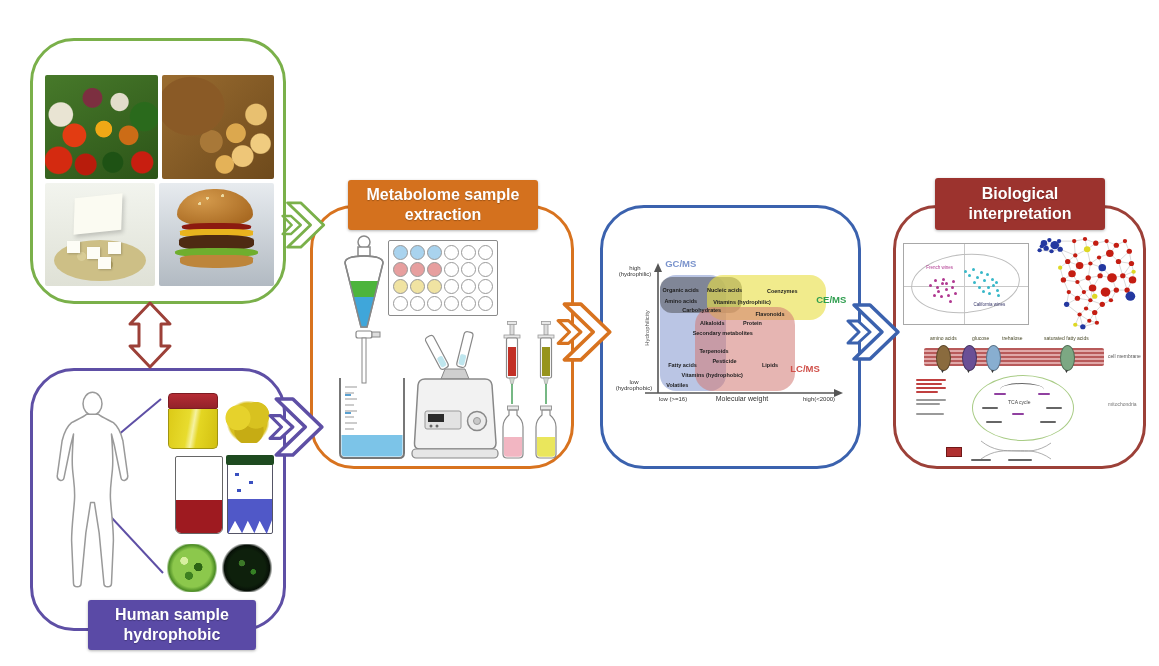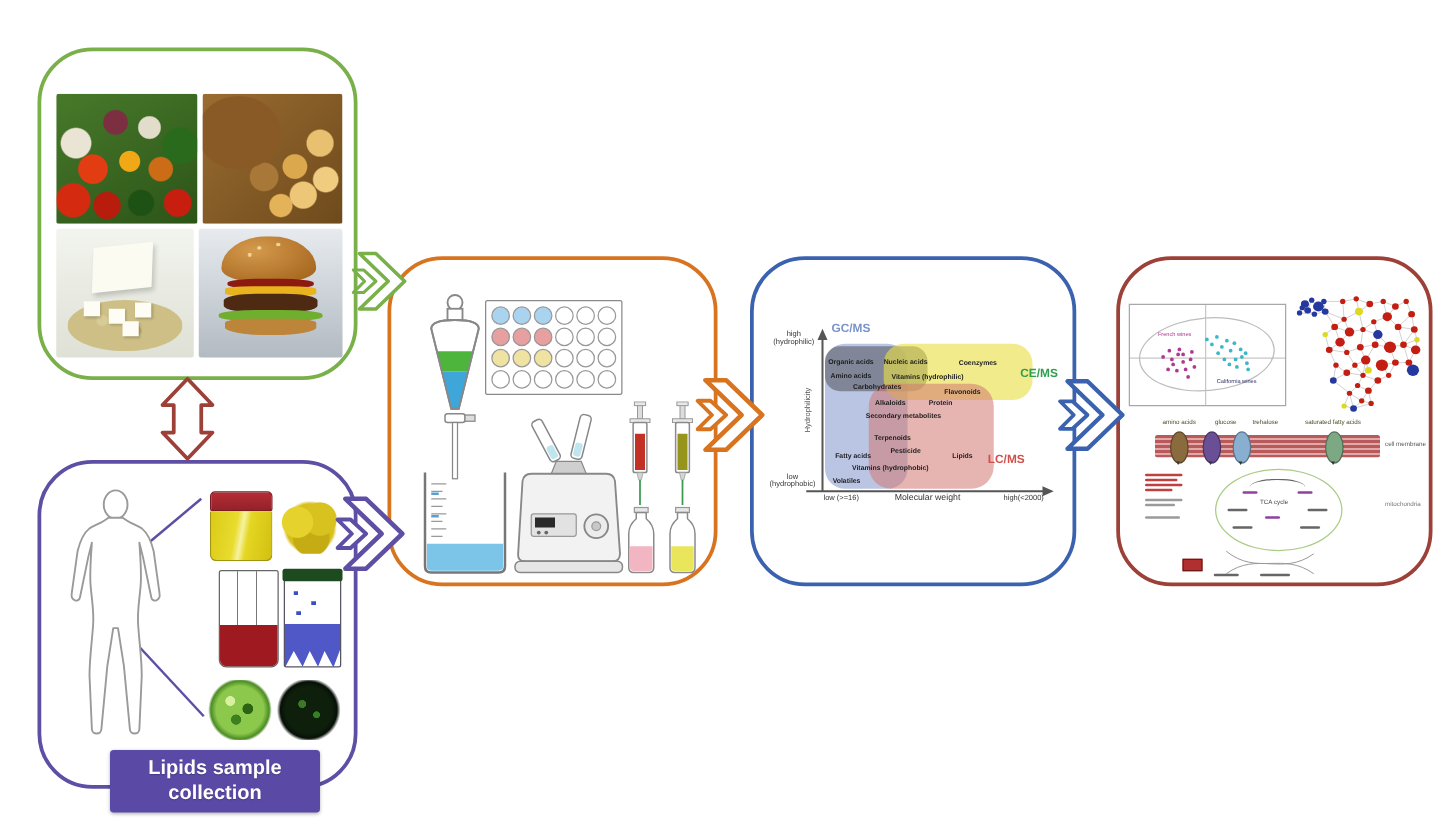--- a/index.html
+++ b/index.html
@@ -132,21 +132,21 @@
       <div class="blood-fill"></div>
     </div>
     <div class="abs plasma-tube" style="left:194px;top:85px;width:44px;height:76px;">
       <div class="plasma-cap"></div>
       <div class="plasma-dashes"></div>
       <div class="plasma-fill"></div>
     </div>
     <div class="microbe microbe-green" style="left:133px;top:173px;width:52px;height:48px;"></div>
     <div class="microbe microbe-dark" style="left:188px;top:173px;width:52px;height:48px;"></div>
   </div>
-  <div class="stage-label" style="left: 88px; top: 600px; width: 168px; height: 50px; background: rgb(90, 74, 166);">Lipids sample collection</div>
+  <div class="stage-label" style="left: 88px; top: 600px; width: 168px; height: 50px; background: rgb(90, 74, 166);">Human sample hydrophobic</div>
 
   <div class="stage-box" style="left: 310px; top: 205px; width: 258px; height: 258px; border-color: rgb(216, 115, 31);">
     <div class="wellplate" style="left:75px;top:32px;">
         <div class="well" style="background: rgb(169, 211, 238);"></div>
         <div class="well" style="background: rgb(169, 211, 238);"></div>
         <div class="well" style="background: rgb(169, 211, 238);"></div>
         <div class="well" style="background: rgb(255, 255, 255);"></div>
         <div class="well" style="background: rgb(255, 255, 255);"></div>
         <div class="well" style="background: rgb(255, 255, 255);"></div>
         <div class="well" style="background: rgb(231, 159, 159);"></div>
@@ -241,20 +241,21 @@
       <rect x="8.5" y="1" width="11" height="4" fill="#e8e8e8" stroke="#999" stroke-width="1"></rect>
       <path d="M5 32 L23 32 L23 49 Q23 51.8 20 51.8 L8 51.8 Q5 51.8 5 49 Z" fill="#f2b6c2"></path>
       <path d="M10 5 L10 10 Q4 15 4 22 L4 49 Q4 53 8 53 L20 53 Q24 53 24 49 L24 22 Q24 15 18 10 L18 5 Z" fill="none" stroke="#8a8a8a" stroke-width="1.2"></path>
     </svg>
     <svg class="scene-svg" style="left:219px;top:197px;width:28px;height:56px;" viewBox="0 0 28 56">
       <rect x="8.5" y="1" width="11" height="4" fill="#e8e8e8" stroke="#999" stroke-width="1"></rect>
       <path d="M5 32 L23 32 L23 49 Q23 51.8 20 51.8 L8 51.8 Q5 51.8 5 49 Z" fill="#eae65c"></path>
       <path d="M10 5 L10 10 Q4 15 4 22 L4 49 Q4 53 8 53 L20 53 Q24 53 24 49 L24 22 Q24 15 18 10 L18 5 Z" fill="none" stroke="#8a8a8a" stroke-width="1.2"></path>
     </svg>
   </div>
+  <div class="stage-label" style="left: 348px; top: 180px; width: 190px; height: 50px; background: rgb(212, 113, 30);">Metabolome sample extraction</div>
 
   <div class="stage-box" style="left: 600px; top: 205px; width: 255px; height: 258px; border-color: rgb(59, 98, 174);">
     <div class="chart" style="left:12px;top:45px;width:238px;height:175px;">
       <svg class="scene-svg" style="left:0;top:0;width:238px;height:175px;z-index:2;" viewBox="0 0 238 175">
         <line x1="43" y1="16" x2="43" y2="140" stroke="#555" stroke-width="1.6"></line>
         <polygon points="43,10 39,19 47,19" fill="#555"></polygon>
         <line x1="30" y1="140" x2="222" y2="140" stroke="#555" stroke-width="1.6"></line>
         <polygon points="228,140 219,136 219,144" fill="#555"></polygon>
       </svg>
       <div class="chart-plot">
@@ -523,20 +524,21 @@
       <div class="txtbar" style="left:124px;top:86px;width:16px;background:#666;height:1.5px;"></div>
       <svg class="scene-svg" style="left:60px;top:104px;width:80px;height:24px;" viewBox="0 0 80 24">
         <path d="M5 2 C30 22 50 2 75 20" fill="none" stroke="#999" stroke-width="0.8"></path>
         <path d="M5 20 C30 2 50 22 75 4" fill="none" stroke="#999" stroke-width="0.8"></path>
       </svg>
       <div class="dr-box" style="left:30px;top:112px;width:14px;height:8px;"></div>
       <div class="txtbar" style="left:55px;top:124px;width:20px;background:#666;height:1.5px;"></div>
       <div class="txtbar" style="left:92px;top:124px;width:24px;background:#666;height:1.5px;"></div>
     </div>
   </div>
+  <div class="stage-label" style="left: 935px; top: 178px; width: 170px; height: 52px; background: rgb(156, 51, 46);">Biological interpretation</div>
 
   <svg class="abs" style="left:124px;top:300px;width:52px;height:70px;z-index:4;" viewBox="0 0 52 70">
     <polygon points="26,3 46,24 37,24 37,46 46,46 26,67 6,46 15,46 15,24 6,24" fill="#fff" stroke="#9c4038" stroke-width="3" stroke-linejoin="round"></polygon>
   </svg>
   <svg class="abs" style="left:281px;top:196px;width:46px;height:58px;z-index:4;" viewBox="0 0 56 62">
     <path d="M8 4 H24 L52 31 L24 58 H8 L36 31 Z" fill="#fff" stroke="#7ab04a" stroke-width="3.5" stroke-linejoin="round"></path>
     <path d="M2 20 H12 L24 31 L12 42 H2 L13 31 Z" fill="#fff" stroke="#7ab04a" stroke-width="3" stroke-linejoin="round"></path>
   </svg>
   <svg class="abs" style="left:268px;top:394px;width:58px;height:66px;z-index:4;" viewBox="0 0 56 62">
     <path d="M8 4 H24 L52 31 L24 58 H8 L36 31 Z" fill="#fff" stroke="#5e4fa5" stroke-width="3.5" stroke-linejoin="round"></path>

